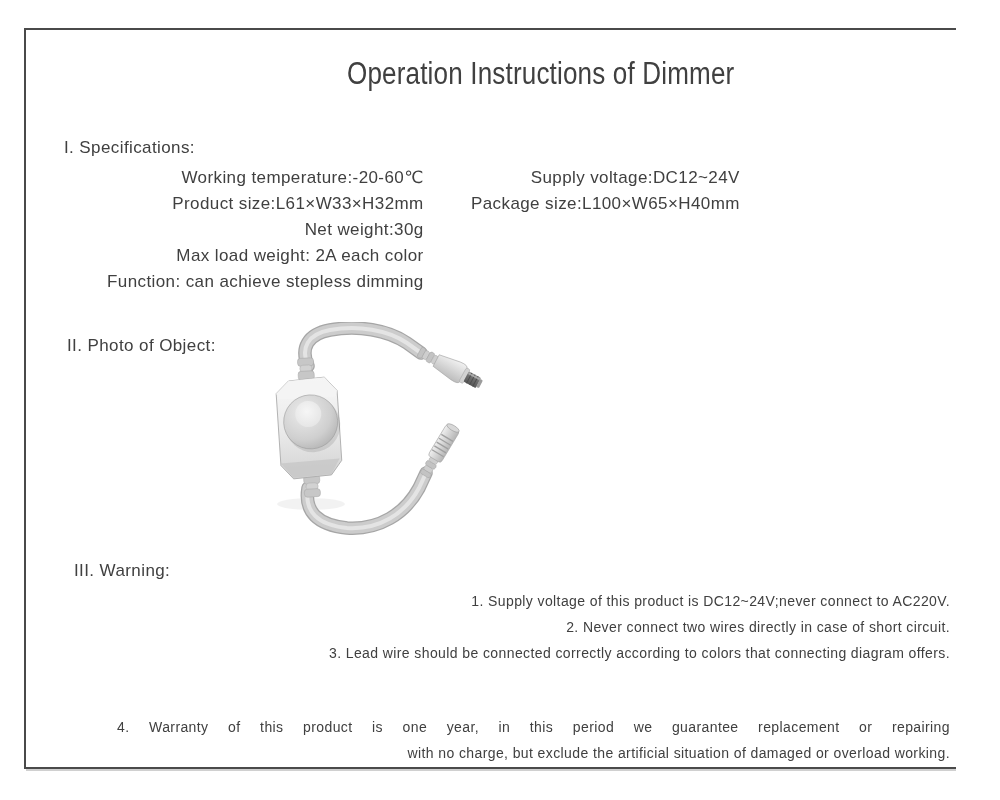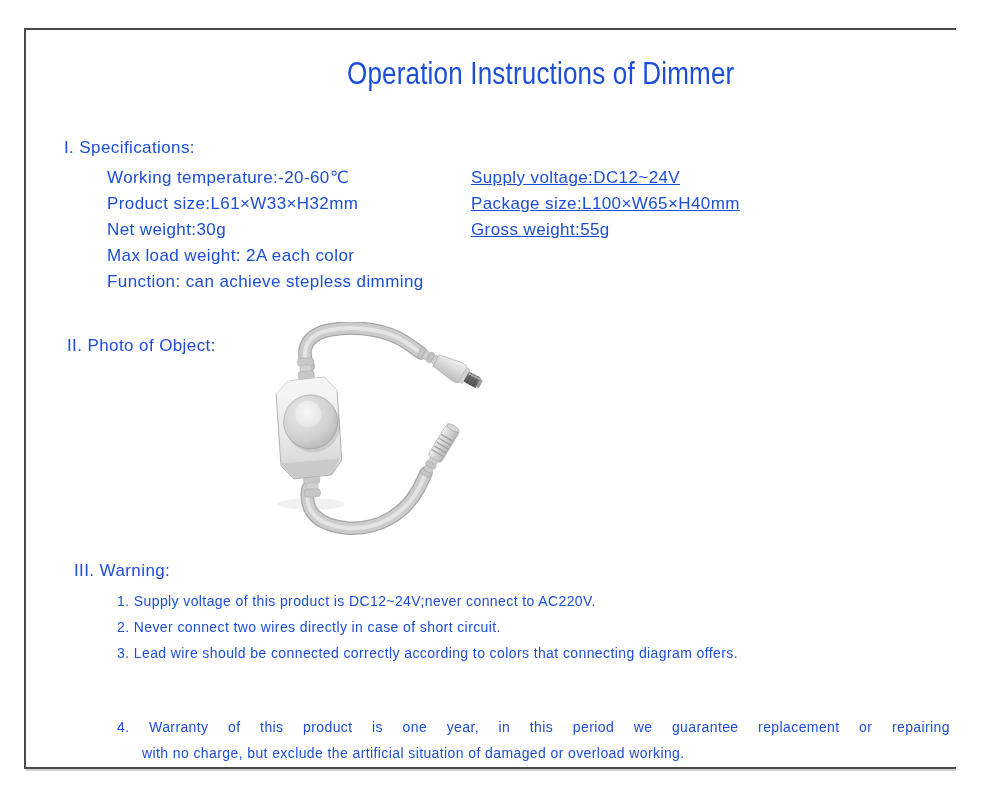--- a/index.html
+++ b/index.html
@@ -1,39 +1,39 @@
 <!DOCTYPE html>
 <html><head>
 <meta charset="utf-8">
 <style>
   html,body{margin:0;padding:0;background:#ffffff;}
   .page{
     position:relative;width:956px;height:800px;background:#ffffff;overflow:hidden;
-    font-family:"Liberation Sans","DejaVu Sans",sans-serif;color:#1d4ed8;
+    font-family:"Liberation Sans","DejaVu Sans",sans-serif;color:#404040;
   }
   .sheet{
     position:absolute;left:24px;top:28px;width:947px;height:737px;
     border:2px solid #4a4a4a;background:#ffffff;
     box-shadow:2px 2px 0 rgba(120,120,120,0.35);
   }
   .doc-title{
     position:absolute;left:347px;top:58px;margin:0;
     font-size:31px;font-weight:400;line-height:31px;white-space:nowrap;
     transform:scaleX(0.84);transform-origin:left center;letter-spacing:0.2px;
   }
   .heading{
     position:absolute;font-size:17px;line-height:26px;letter-spacing:0.4px;white-space:nowrap;
   }
   #spec-heading{left:64px;top:135px;}
   #photo-heading{left:67px;top:305px;margin-top:28px;}
   #warning-heading{left:74px;top:558px;}
   .spec-col{position:absolute;top:165px;font-size:17px;line-height:26px;letter-spacing:0.4px;}
   #spec-left{left:107px;}
-  #spec-right{left:471px;text-decoration:underline;}
-  .spec-line,.warn-line{white-space:nowrap;}
+  #spec-right{left:471px;}
+  .spec-line,.warn-line{white-space:nowrap;text-align:right;}
   #warning-list{
     position:absolute;left:117px;top:588px;width:833px;
     font-size:14px;line-height:26px;letter-spacing:0.4px;
   }
   .warn-justify{white-space:normal;text-align:justify;text-align-last:justify;margin-top:48px;}
   .warn-cont{padding-left:25px;}
   #device-photo{position:absolute;left:245px;top:322px;width:300px;height:228px;}
 </style>
 </head>
 <body>
@@ -49,21 +49,20 @@
     <div class="spec-line">Working temperature:-20-60℃</div>
     <div class="spec-line">Product size:L61×W33×H32mm</div>
     <div class="spec-line">Net weight:30g</div>
     <div class="spec-line">Max load weight: 2A each color</div>
     <div class="spec-line">Function: can achieve stepless dimming</div>
   </div>
 
   <div class="spec-col" id="spec-right">
     <div class="spec-line">Supply voltage:DC12~24V</div>
     <div class="spec-line">Package size:L100×W65×H40mm</div>
-    <div class="spec-line">Gross weight:55g</div>
   </div>
 
   <div class="heading" id="photo-heading">II. Photo of Object:</div>
 
   <svg id="device-photo" viewBox="0 0 300 228" xmlns="http://www.w3.org/2000/svg">
     <defs>
       <linearGradient id="gradBody" x1="0" y1="0" x2="0" y2="1">
         <stop offset="0" stop-color="#f7f7f7"></stop>
           <stop offset="0.55" stop-color="#e9e9e9"></stop>
           <stop offset="1" stop-color="#d2d2d2"></stop>

